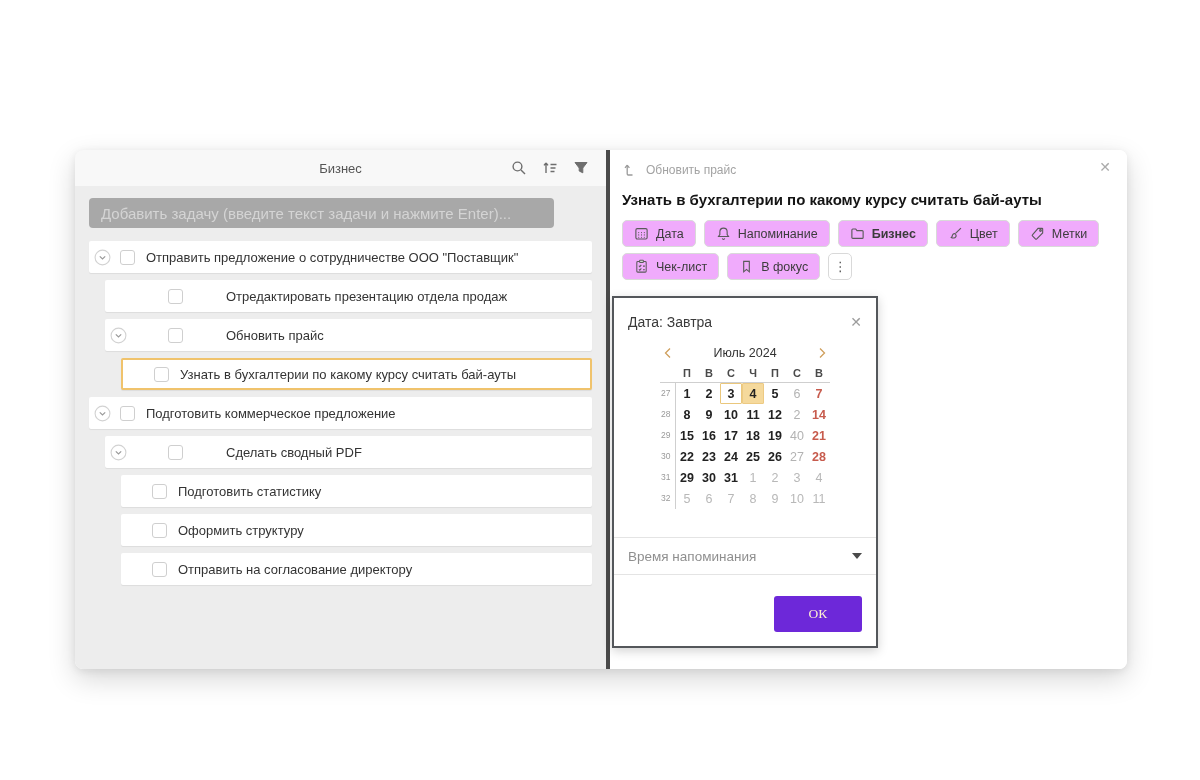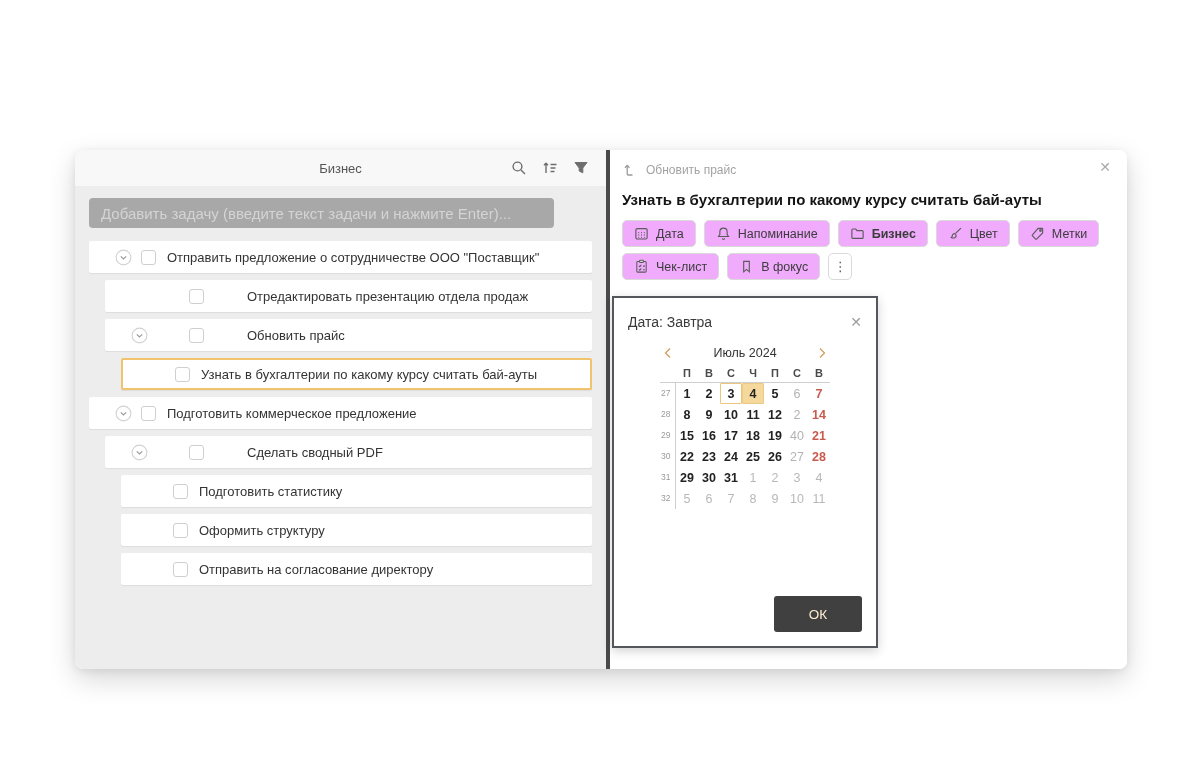--- a/index.html
+++ b/index.html
@@ -12,21 +12,21 @@
   .left-panel { width:531px; background:#ededed; display:flex; flex-direction:column; }
   .left-header { height:36px; background:#f8f8f8; position:relative; display:flex; align-items:center; flex:0 0 auto; }
   .left-title { position:absolute; left:0; right:0; text-align:center; font-size:13px; color:#555; }
   .header-icons { margin-left:auto; display:flex; align-items:center; gap:13px; padding-right:16px; position:relative; }
   .header-icons span { width:18px; height:18px; display:inline-flex; cursor:pointer; }
   .add-task { margin:12px 14px 0; height:30px; background:#a8a8a8; border:none; border-radius:4px;
     color:#000000; font-size:15px; padding:0 12px; font-family:"Liberation Sans", sans-serif; width:465px; }
   .add-task::placeholder { color:#d4d4d4; }
   .tasks { margin:13px 14px 0; display:flex; flex-direction:column; gap:7px; }
   .task-row { background:#fff; height:32px; border-radius:2px; display:flex; align-items:center;
-    padding-left:26px; box-shadow:0 1px 1px rgba(0,0,0,.07); font-size:13px; color:#333; cursor:pointer; }
+    padding-left:5px; box-shadow:0 1px 1px rgba(0,0,0,.07); font-size:13px; color:#333; cursor:pointer; }
   .task-row.lv1 { margin-left:16px;gap:32px; }
   .task-row.lv2 { margin-left:32px; }
   .task-row.selected { border:2px solid #f0c36c; }
   .chev { width:17px; height:17px; display:inline-flex; flex:0 0 auto; }
   .chev-spacer { width:17px; flex:0 0 auto; }
   .cbx { width:15px; height:15px; border:1px solid #cfcfcf; border-radius:3px; background:#fff; margin-left:9px; flex:0 0 auto; }
   .task-label { margin-left:11px; white-space:nowrap; }
 
   .divider { width:4px; background:#4a4a4a; flex:0 0 auto; }
 
@@ -63,22 +63,22 @@
   .day { width:22px; height:21px; line-height:20px; text-align:center; font-size:12.5px; color:#222; font-weight:bold; cursor:pointer; border:1px solid transparent; }
   .day.sat { color:#b3b3b3; font-weight:normal; }
   .day.sun { color:#c75b4d; }
   .day.next { color:#b8b8b8; font-weight:normal; }
   .day.today { border:1px solid #eac77c; background:#fff; border-radius:1px; }
   .day.selected { background:#f5d99c; border:1px solid #edca83; border-radius:1px; }
   .reminder-row { margin-top:16px; border-top:1px solid #e4e4e4; border-bottom:1px solid #e4e4e4; height:38px;
     display:flex; align-items:center; justify-content:space-between; padding:0 14px; font-size:13.5px; color:#8f8f8f; cursor:pointer; }
   .caret { width:0; height:0; border-left:5px solid transparent; border-right:5px solid transparent; border-top:6px solid #4a4a4a; }
   .popup-footer { margin-top:auto; display:flex; justify-content:flex-end; padding:0 14px 14px; }
-  .ok-btn { width:88px; height:36px; background:#404040; border:none; border-radius:3px; color:#fdeed2;
-    font-size:13.5px; font-family:Liberation Sans, sans-serif; cursor:pointer; }
+  .ok-btn { width:88px; height:36px; background:#6d28d9; border:none; border-radius:3px; color:#fdeed2;
+    font-size:13.5px; font-family:Liberation Serif, serif; cursor:pointer; }
 </style>
 </head>
 <body>
 
 <div class="app-card">
 
   <div class="left-panel">
     <div class="left-header">
       <div class="left-title">Бизнес</div>
       <div class="header-icons">
@@ -354,19 +354,23 @@
                 <span class="day next">7</span>
                 <span class="day next">8</span>
                 <span class="day next">9</span>
                 <span class="day next">10</span>
                 <span class="day next">11</span>
               </div>
             </div>
           </div>
       </div>
 
+      <div class="reminder-row">
+        <span>Время напоминания</span>
+        <span class="caret"></span>
+      </div>
 
       <div class="popup-footer">
         <button class="ok-btn">ОК</button>
       </div>
     </div>
   </div>
 </div>
 
 </body></html>

